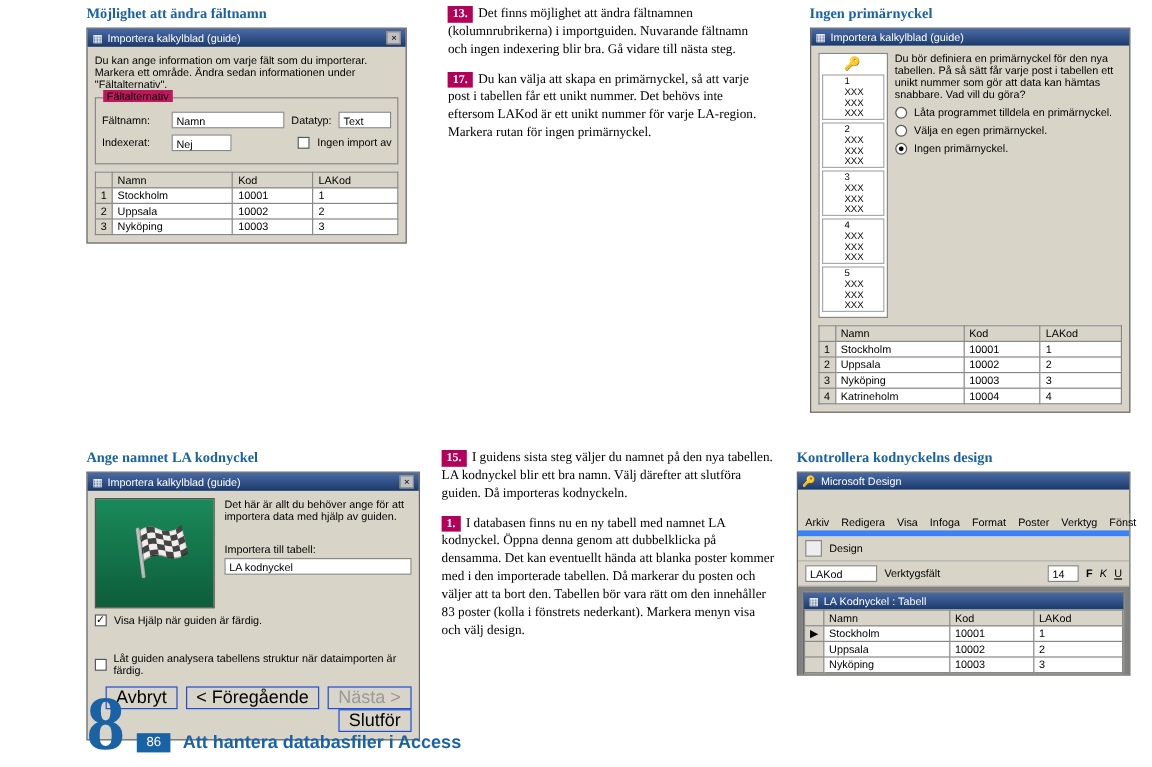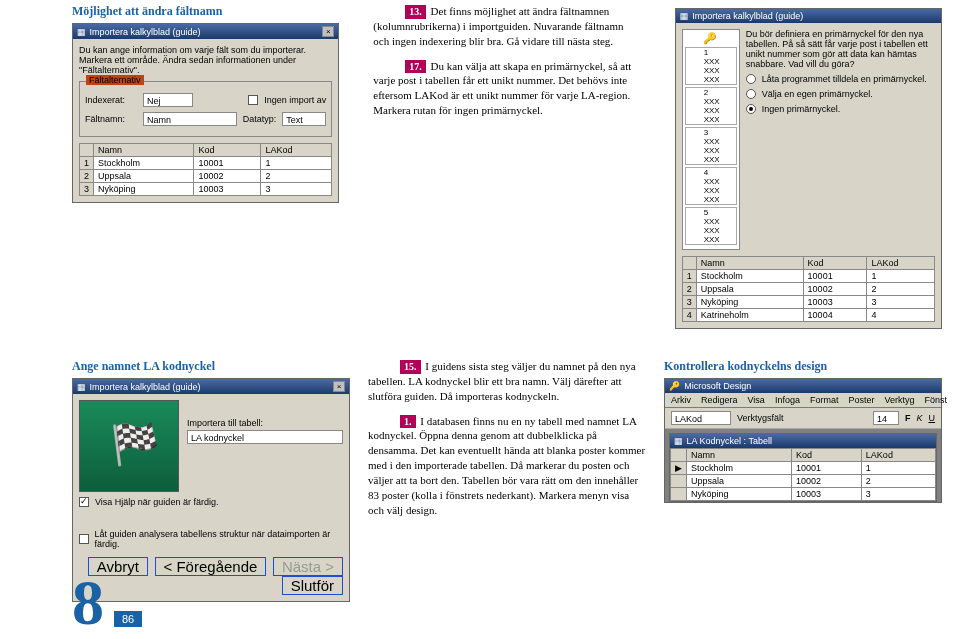--- a/index.html
+++ b/index.html
@@ -28,21 +28,20 @@
     margin: 0 0 4px 0;
   }
   .numtag {
     background: #b30059;
     color: #fff;
     font-weight: bold;
     padding: 0 4px;
     display: inline-block;
     font-size: 10px;
     margin-right: 2px;
-    margin-left: 32px;
   }
   p.body {
     margin: 0 0 10px 0;
     line-height: 1.35;
     font-size: 11px;
   }
   
   .winbox {
     border: 1px solid #666;
     background: #d8d4c8;
@@ -88,21 +87,21 @@
   .rdo.on::after { content:""; position:absolute; inset:2px; background:#000; border-radius:50%; }
   .grp {
     border: 1px solid #888;
     padding: 6px 5px 5px;
     margin-top: 6px;
     position: relative;
   }
   .grp > .grplbl {
     position: absolute;
     top: -7px; left: 6px;
-    background: #c2410c;
+    background: #be185d;
     padding: 0 3px;
     font-size: 9px;
   }
   table.sheet {
     border-collapse: collapse;
     background: #fff;
     width: 100%;
     margin-top: 6px;
   }
   table.sheet th, table.sheet td {
@@ -129,21 +128,21 @@
     border: 1px solid #555;
     position: relative;
   }
   .wizardimg::after{
     content:"🏁";
     font-size:40px;
     position:absolute;
     left:30px;top:20px;
   }
   
-  .menubar { background:#d8d4c8; display:flex; gap:10px; padding:2px 6px; font-size:9px; border-bottom:1px solid #3b82f6; }
+  .menubar { background:#d8d4c8; display:flex; gap:10px; padding:2px 6px; font-size:9px; border-bottom:5px solid #3b82f6;margin-top:20px; }
   .toolbar { background:#d8d4c8; display:flex; gap:6px; padding:3px 6px; font-size:9px; border-bottom:1px solid #aaa; align-items:center;}
   .ticon{ width:14px;height:14px;border:1px solid #888;background:#eee;}
   
   .footer {
     position: absolute;
     left: 72px;
     bottom: 12px;
     display: flex;
     align-items: flex-end;
     gap: 10px;
@@ -190,31 +189,31 @@
         <div class="titlebar">
           <span>▦</span>
           <span>Importera kalkylblad (guide)</span>
           <span class="x">×</span>
         </div>
         <div class="wincontent">
           <div class="note">Du kan ange information om varje fält som du importerar. Markera ett område. Ändra sedan informationen under "Fältalternativ".</div>
           <div class="grp">
             <span class="grplbl">Fältalternativ</span>
             <div class="fieldrow">
+              <span class="lbl">Fältnamn:</span>
+              <span class="txtfield">Namn</span>
+              <span class="lbl" style="width:auto">Datatyp:</span>
+              <span class="txtfield" style="flex:0 0 44px">Text</span>
+            </div>
+            <div class="fieldrow">
               <span class="lbl">Indexerat:</span>
               <span class="txtfield" style="flex:0 0 50px">Nej</span>
               <span style="flex:1"></span>
               <span class="cbx"></span>
               <span>Ingen import av</span>
-            </div>
-            <div class="fieldrow">
-              <span class="lbl">Fältnamn:</span>
-              <span class="txtfield">Namn</span>
-              <span class="lbl" style="width:auto">Datatyp:</span>
-              <span class="txtfield" style="flex:0 0 44px">Text</span>
             </div>
           </div>
           <table class="sheet">
             <tbody>
                 <tr>
                   <th></th>
               <th>Namn</th>
               <th>Kod</th>
               <th>LAKod</th>
             </tr>
@@ -247,20 +246,21 @@
         <span class="numtag">13.</span>
         <span>Det finns möjlighet att ändra fältnamnen (kolumnrubrikerna) i importguiden. Nuvarande fältnamn och ingen indexering blir bra. Gå vidare till nästa steg.</span>
       </p>
       <p class="body">
         <span class="numtag">17.</span>
         <span>Du kan välja att skapa en primärnyckel, så att varje post i tabellen får ett unikt nummer. Det behövs inte eftersom LAKod är ett unikt nummer för varje LA-region. Markera rutan för ingen primärnyckel.</span>
       </p>
     </div>
 
     <div class="col">
+      <div class="heading">Ingen primärnyckel</div>
       <div class="winbox">
         <div class="titlebar">
           <span>▦</span>
           <span>Importera kalkylblad (guide)</span>
         </div>
         <div class="wincontent">
           <div class="pkgrid">
             <div class="left">
               <div style="text-align:center;font-size:11px;">🔑</div>
               <div class="row">1  XXX XXX XXX</div>
@@ -331,20 +331,21 @@
       <div class="winbox">
         <div class="titlebar">
           <span>▦</span>
           <span>Importera kalkylblad (guide)</span>
           <span class="x">×</span>
         </div>
         <div class="wincontent">
           <div style="display:flex;gap:8px;">
             <div class="wizardimg"></div>
             <div style="flex:1">
+              <div class="note">Det här är allt du behöver ange för att importera data med hjälp av guiden.</div>
               <div style="margin-top:18px;">Importera till tabell:</div>
               <div class="txtfield" style="width:156px;margin-top:2px;">LA kodnyckel</div>
             </div>
           </div>
           <div class="fieldrow">
               <span class="cbx on"></span>
               <span class="note">Visa Hjälp när guiden är färdig.</span>
             </div>
           <div class="fieldrow" style="margin-top:22px;">
               <span class="cbx"></span>
@@ -380,20 +381,24 @@
         </div>
         <div class="menubar">
           <span>Arkiv</span>
           <span>Redigera</span>
           <span>Visa</span>
           <span>Infoga</span>
           <span>Format</span>
           <span>Poster</span>
           <span>Verktyg</span>
           <span>Fönst</span>
+        </div>
+        <div class="toolbar">
+          <span class="ticon"></span>
+          <span>Design</span>
         </div>
         <div class="toolbar">
           <span class="txtfield" style="flex:0 0 60px">LAKod</span>
           <span>Verktygsfält</span>
           <span style="flex:1"></span>
           <span class="txtfield" style="flex:0 0 26px;">14</span>
           <span style="font-weight:bold;">F</span>
           <span style="font-style:italic;">K</span>
           <span style="text-decoration:underline;">U</span>
         </div>
@@ -434,13 +439,14 @@
           </div>
         </div>
       </div>
     </div>
   </div>
 </div>
 
 <div class="footer">
   <span class="bignum">8</span>
   <span class="pagechip">86</span>
+  <span class="chaptitle">Att hantera databasfiler i Access</span>
 </div>
 
 </body></html>

